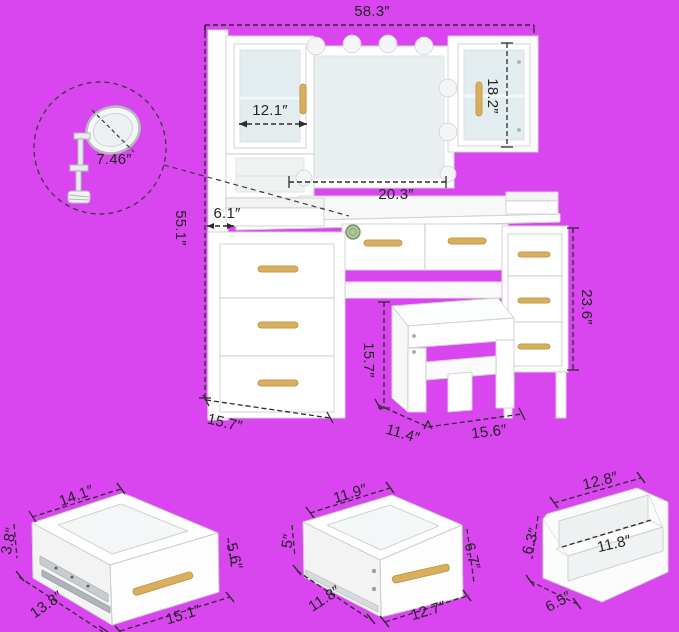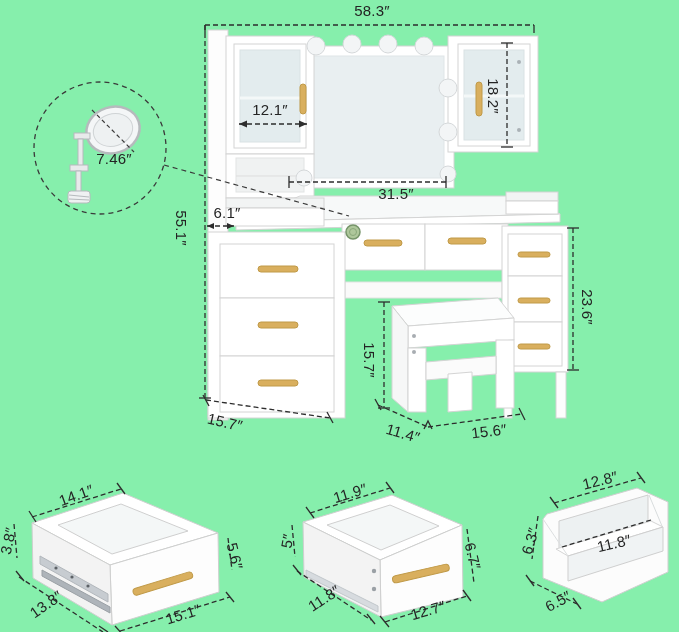--- a/index.html
+++ b/index.html
@@ -1,16 +1,16 @@
 <!DOCTYPE html>
 <html><head>
 <meta charset="utf-8">
 <style>
   html,body{margin:0;padding:0;background:#fff;}
-  #stage{position:relative;width:679px;height:632px;background:#86efac;overflow:hidden;
+  #stage{position:relative;width:679px;height:632px;background:#d946ef;overflow:hidden;
          font-family:"Liberation Sans",sans-serif;}
   #scene{position:absolute;left:0;top:0;}
   .dl{position:absolute;transform:translate(-50%,-50%) rotate(var(--r,0deg));
       font-size:15px;line-height:1;color:#242424;letter-spacing:.2px;white-space:nowrap;}
 </style>
 </head>
 <body>
 
 <div id="stage">
 
@@ -242,21 +242,21 @@
       <polygon points="207,226 214,223 214,229"></polygon>
       <polygon points="234,226 227,223 227,229"></polygon>
     </g>
   </g>
 </svg>
 
 <div class="dl" style="left:372px;top:10px;">58.3″</div>
 <div class="dl" style="left:181px;top:228px;--r:90deg;">55.1″</div>
 <div class="dl" style="left:270px;top:109px;">12.1″</div>
 <div class="dl" style="left:493px;top:96px;--r:90deg;">18.2″</div>
-<div class="dl" style="left:396px;top:193px;">31.5″</div>
+<div class="dl" style="left:396px;top:193px;">20.3″</div>
 <div class="dl" style="left:227px;top:212px;">6.1″</div>
 <div class="dl" style="left:587px;top:307px;--r:90deg;">23.6″</div>
 <div class="dl" style="left:225px;top:422px;--r:13deg;">15.7″</div>
 <div class="dl" style="left:114px;top:158px;">7.46″</div>
 <div class="dl" style="left:369px;top:360px;--r:90deg;">15.7″</div>
 <div class="dl" style="left:403px;top:433px;--r:16deg;">11.4″</div>
 <div class="dl" style="left:489px;top:431px;--r:-7deg;">15.6″</div>
 
 <div class="dl" style="left:76px;top:495px;--r:-20deg;">14.1″</div>
 <div class="dl" style="left:8px;top:541px;--r:-78deg;">3.8″</div>

